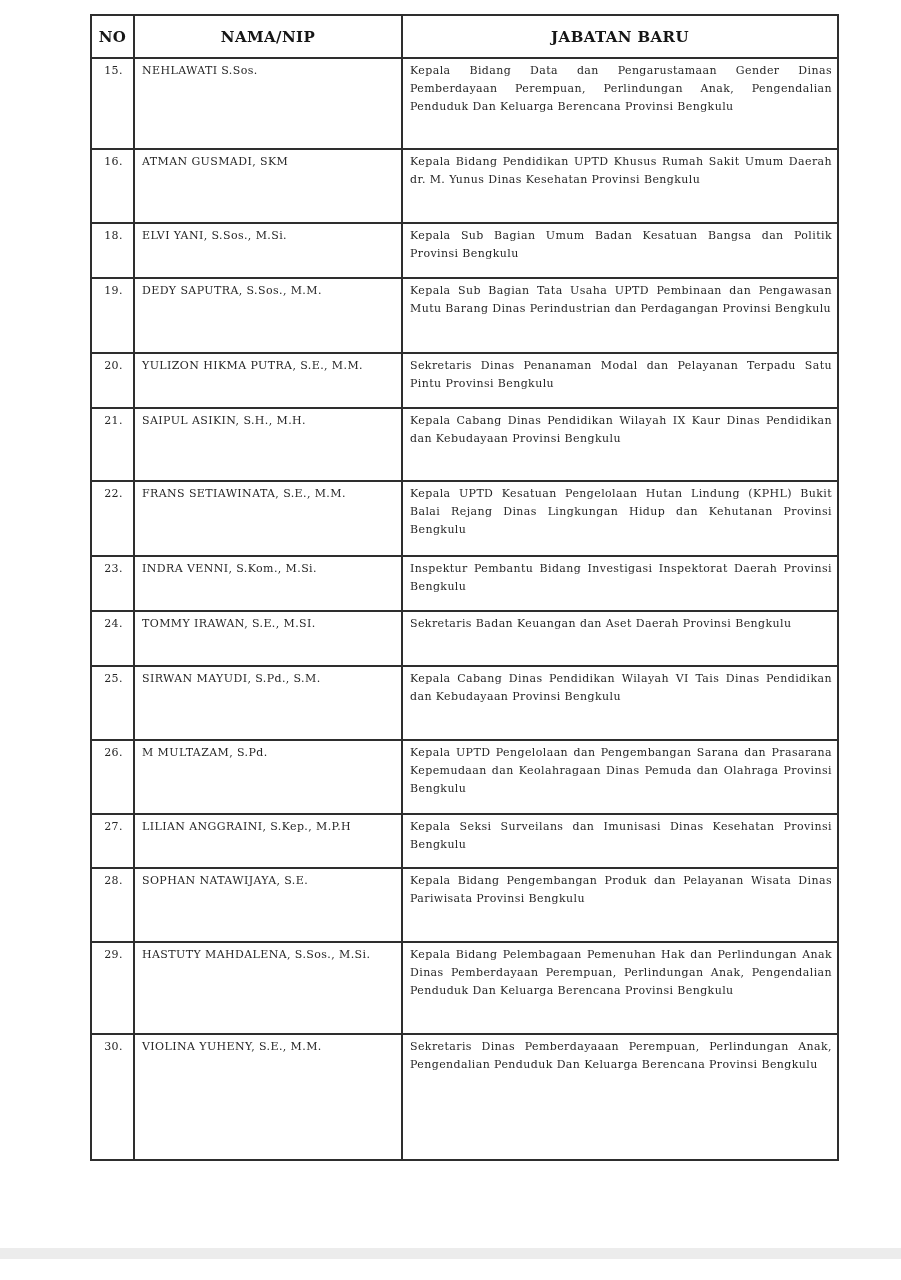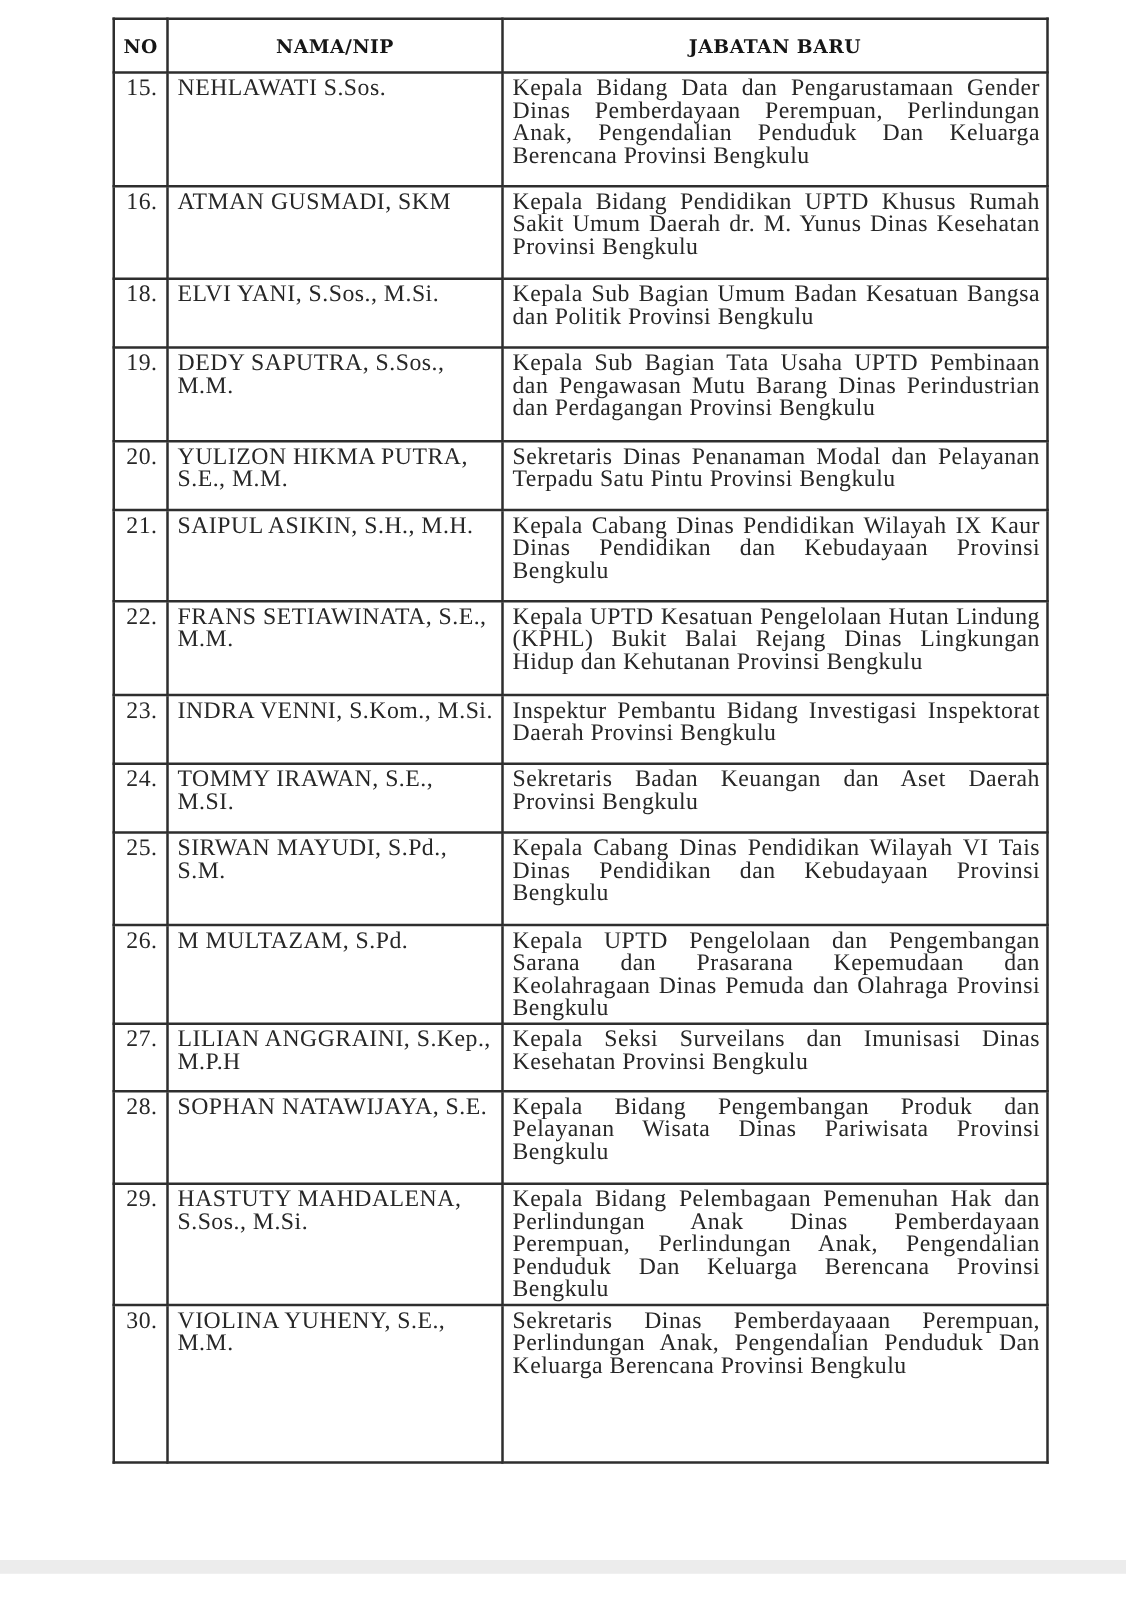--- a/index.html
+++ b/index.html
@@ -41,25 +41,24 @@
     height: 43px;
     vertical-align: middle;
     text-align: center;
     font-size: 15px;
     font-weight: bold;
     letter-spacing: 0.4px;
     color: #161616;
     padding: 2px 4px;
   }
   table.doc-table td {
-    font-size: 19px;
+    font-size: 11px;
     line-height: 18px;
     letter-spacing: 0.4px;
     padding: 3px 5px 2px 7px;
-    font-family: Liberation Serif, serif;
   }
   td.cell-no {
     text-align: center;
     padding-left: 2px;
     padding-right: 2px;
   }
   td.cell-name {
     padding-right: 10px;
   }
   td.cell-position {

